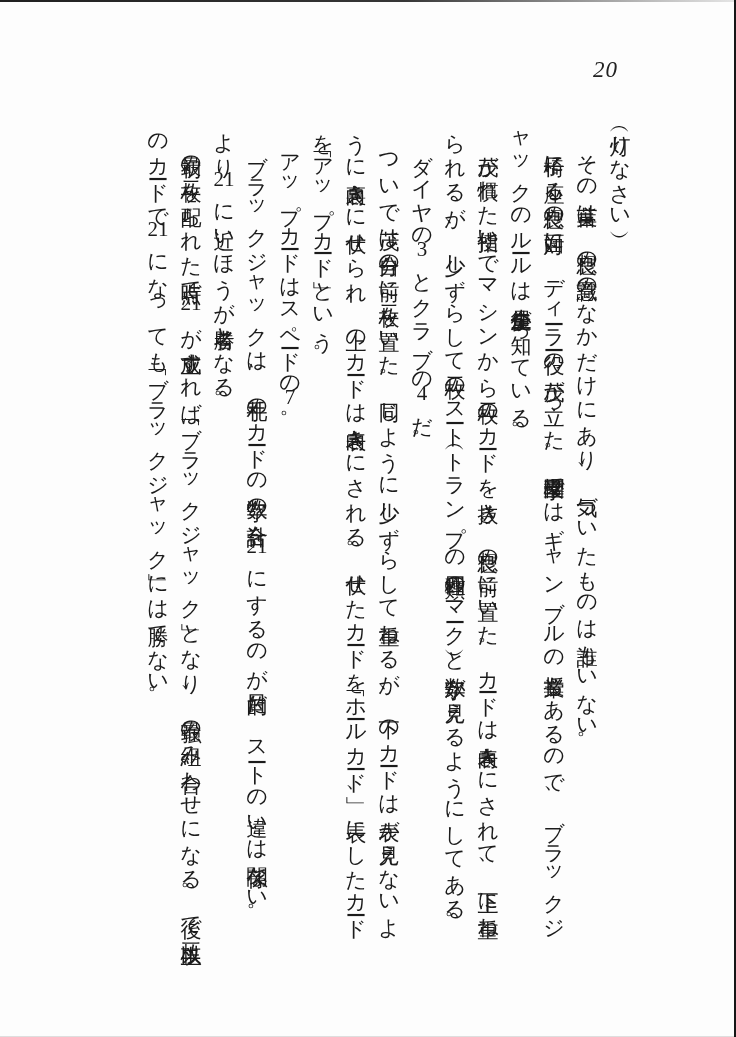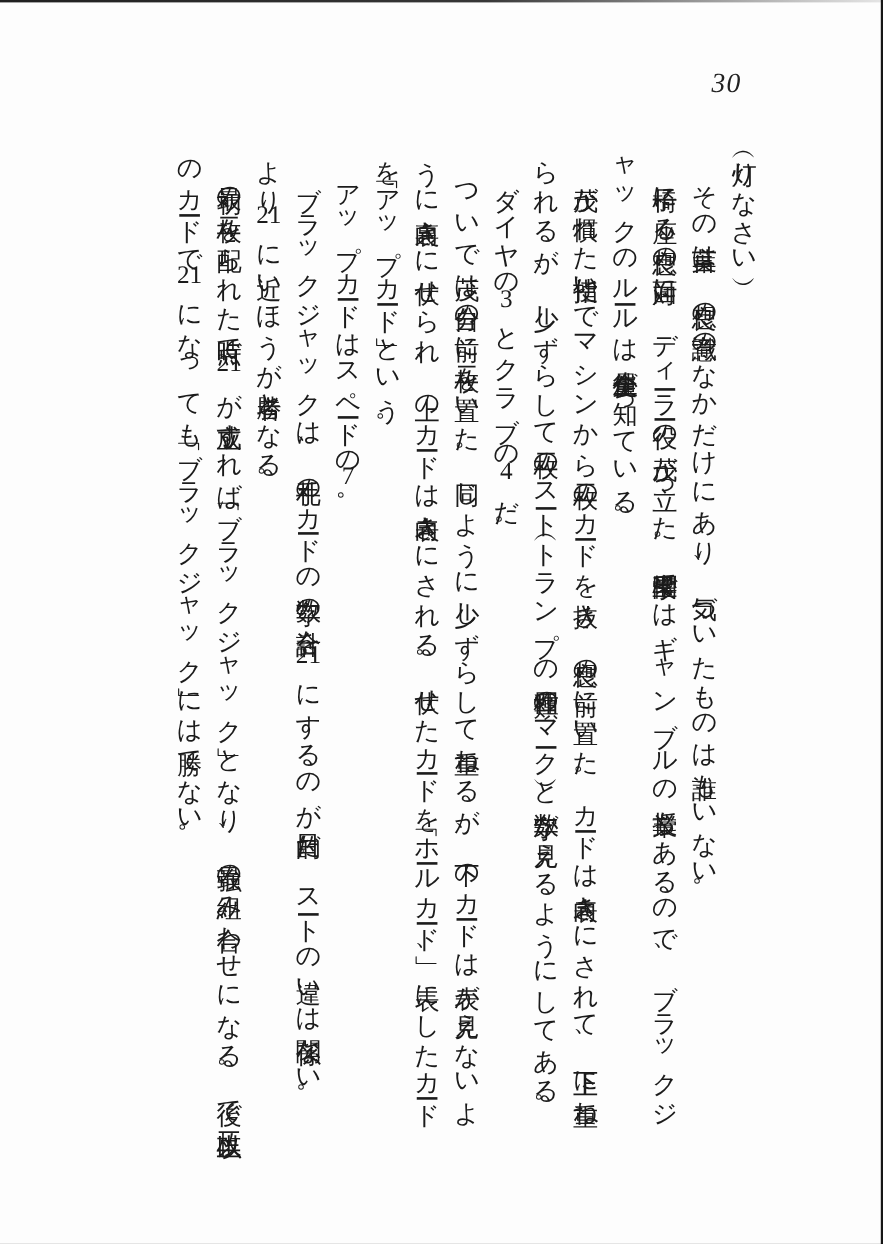--- a/index.html
+++ b/index.html
@@ -81,21 +81,21 @@
     letter-spacing:0;
   }
 </style>
 </head>
 <body>
 
 <div class="scan-page">
   <div class="edge-top"></div>
   <div class="edge-right"></div>
   <div class="edge-bottom"></div>
-  <div class="folio">30</div>
+  <div class="folio">20</div>
   <div class="text-block" id="text-block">
       <p class="para">（灯りなさい）</p>
       <p class="para indent">その言葉は、想良の意識のなかだけにあり、気づいたものは誰もいない。</p>
       <p class="para indent">椅子に座る想良の対面に、ディーラー役の茂が立った。櫻皇学園ではギャンブルの授業もあるので、ブラックジャックのルールは生徒全員が知っている。</p>
       <p class="para indent">茂が慣れた指使いでマシンから二枚のカードを抜き、想良の前に置いた。カードは表向きにされて、上下に重ねられるが、少しずらして二枚のスート（トランプの四種類のマーク）と数字が見えるようにしてある。</p>
       <p class="para indent">ダイヤの<span class="tcy">3</span>とクラブの<span class="tcy">4</span>だ。</p>
       <p class="para indent">ついで茂は自分の前に二枚を置いた。同じように少しずらして重ねるが、下のカードは表が見えないように裏向きに伏せられ、上のカードは表向きにされる。伏せたカードを「ホールカード」、表にしたカードを「アップカード」という。</p>
       <p class="para indent">アップカードはスペードの<span class="tcy">7</span>。</p>
       <p class="para indent">ブラックジャックは、手札のカードの数字の合計を<span class="tcy">21</span>にするのが目的だ。スートの違いは関係ない。より<span class="tcy">21</span>に近いほうが勝者となる。</p>
       <p class="para indent">最初の二枚を配られた時点で<span class="tcy">21</span>が成立すれば「ブラックジャック」となり、最強の組み合わせになる。後で三枚以上のカードで<span class="tcy">21</span>になっても「ブラックジャック」には勝てない。</p>

